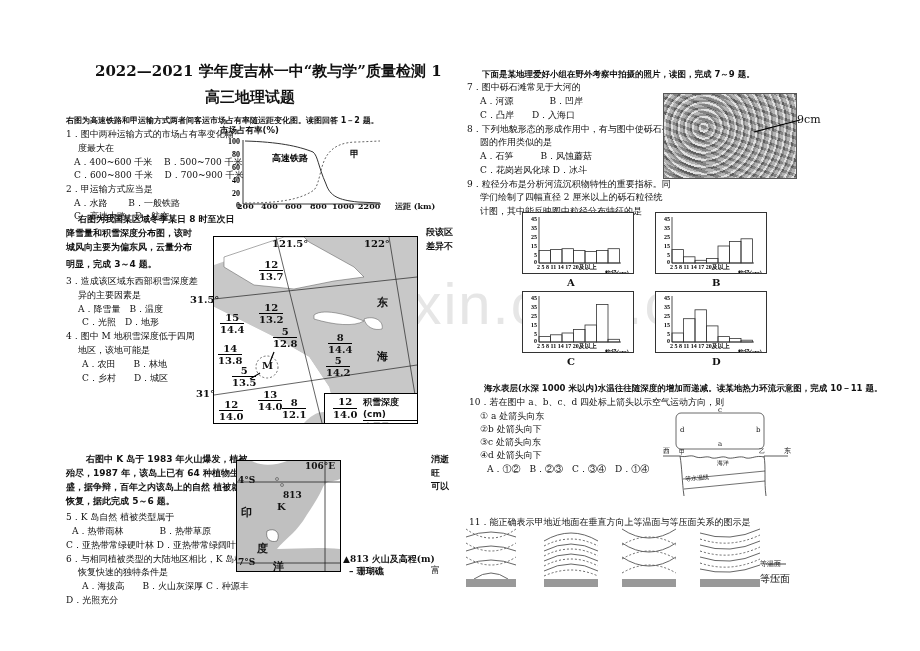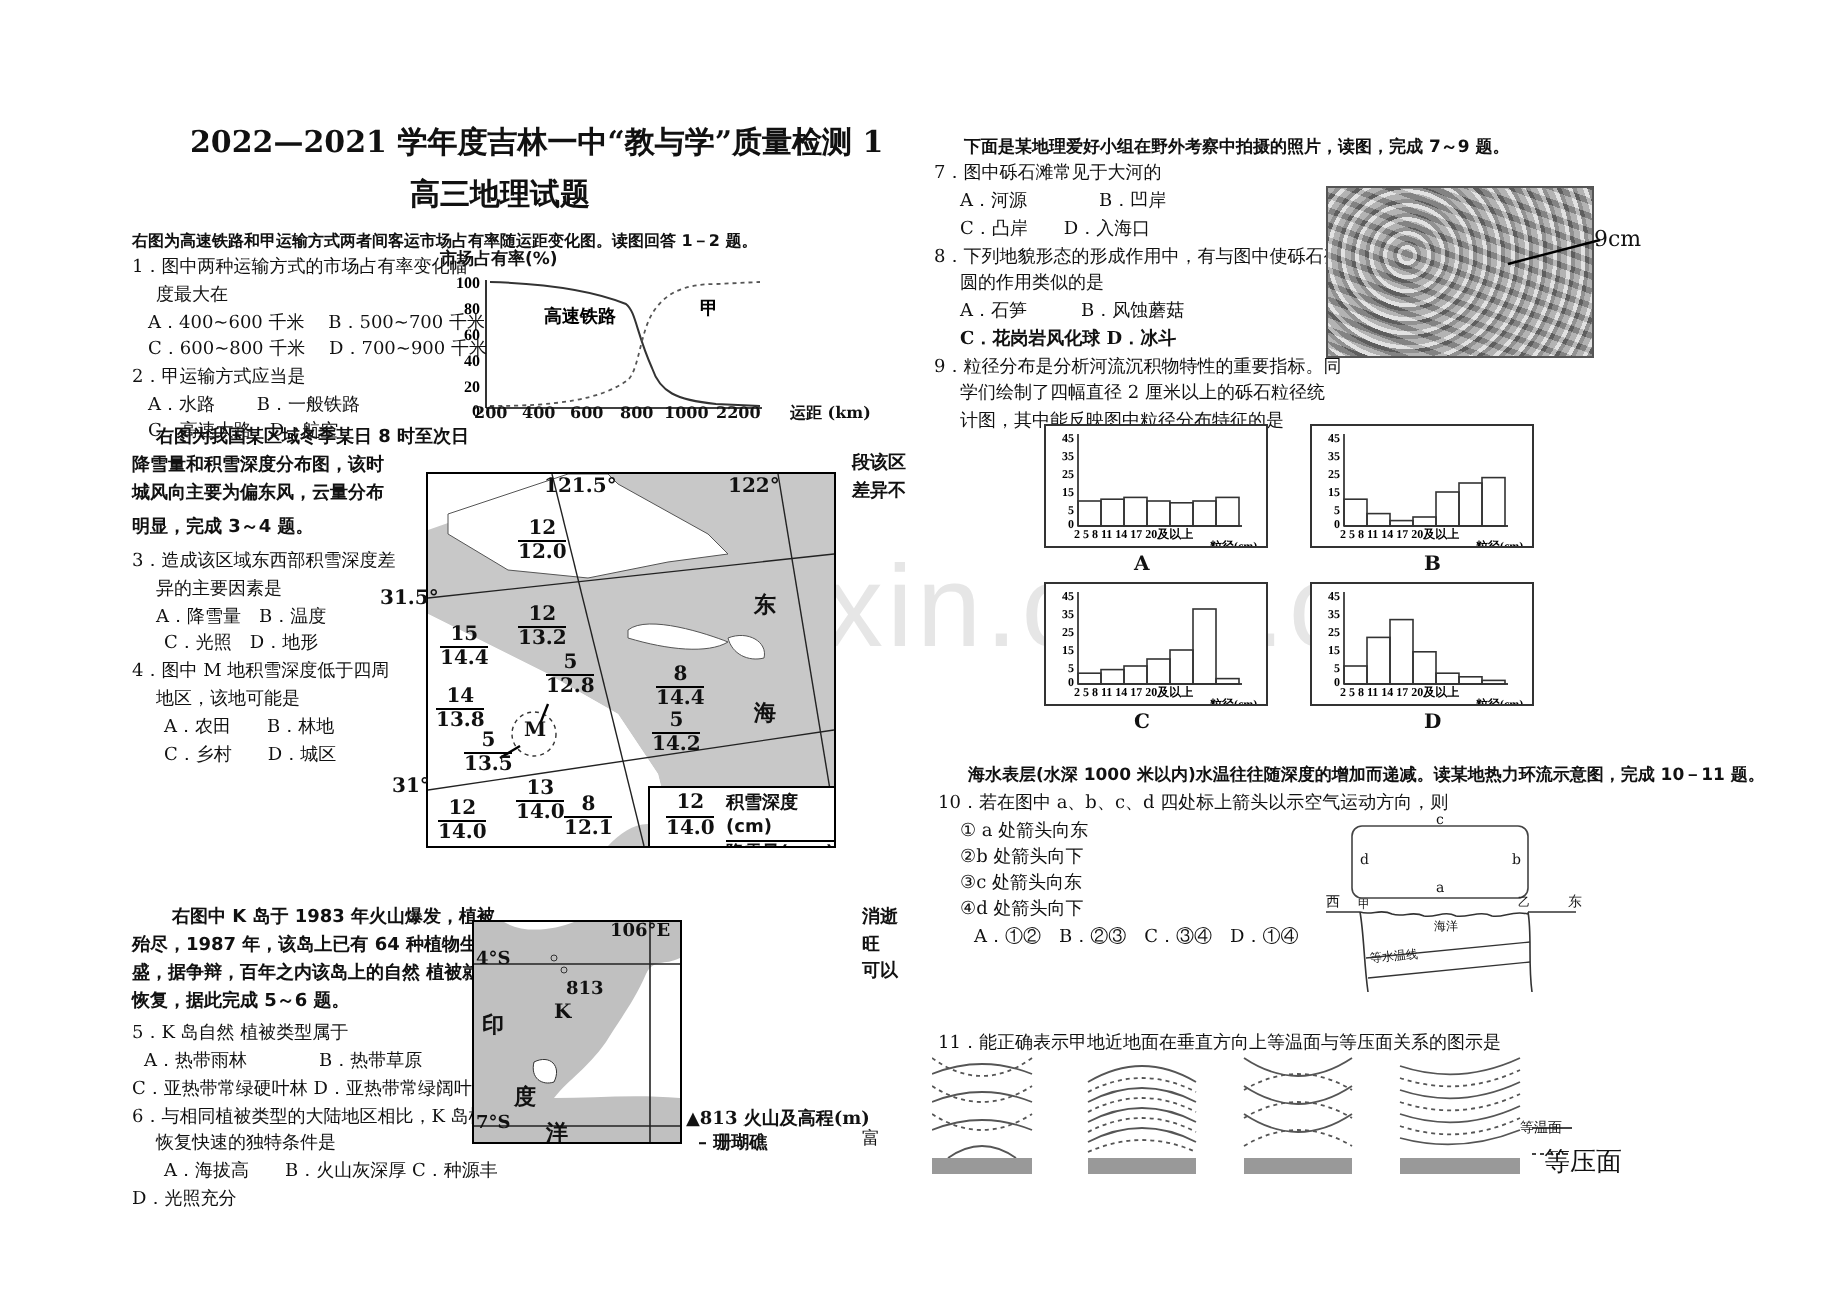--- a/index.html
+++ b/index.html
@@ -94,21 +94,21 @@
     <line x1="46" y1="136" x2="36" y2="142" stroke="#000" stroke-width="1.2"></line>
   </svg>
   <div class="abs lbl" style="left:58px;top:1px;">121.5°</div>
   <div class="abs lbl" style="left:150px;top:1px;">122°</div>
   <div class="abs lbl" style="left:163px;top:58px;font-size:11px;">东</div>
   <div class="abs lbl" style="left:163px;top:112px;font-size:11px;">海</div>
   <div class="abs lbl" style="left:48px;top:123px;font-size:10px;">M</div>
 
   <div class="abs lbl" style="left:45px;top:22px;text-align:center;line-height:11px;">
       <div style="border-bottom:1px solid #000;">12</div>
-      <div>12.0</div>
+      <div>13.7</div>
     </div>
   <div class="abs lbl" style="left:45px;top:65px;text-align:center;line-height:11px;">
       <div style="border-bottom:1px solid #000;">12</div>
       <div>13.2</div>
     </div>
   <div class="abs lbl" style="left:6px;top:75px;text-align:center;line-height:11px;">
       <div style="border-bottom:1px solid #000;">15</div>
       <div>14.4</div>
     </div>
   <div class="abs lbl" style="left:59px;top:89px;text-align:center;line-height:11px;">
@@ -199,21 +199,21 @@
 <div class="abs lbl" style="left:343px;top:553px;font-size:9px;white-space:nowrap;">▲813 火山及高程(m)</div>
 <div class="abs lbl" style="left:349px;top:565px;font-size:9px;white-space:nowrap;">– <span>珊瑚礁</span></div>
 
 <div class="abs t b" style="left:482px;top:66px;font-size:8.5px;">下面是某地理爱好小组在野外考察中拍摄的照片，读图，完成 7～9 题。</div>
 <div class="abs t" style="left:467px;top:79px;">7．图中砾石滩常见于大河的</div>
 <div class="abs t" style="left:480px;top:93px;">A．河源　　　　B．凹岸</div>
 <div class="abs t" style="left:480px;top:107px;">C．凸岸　　D．入海口</div>
 <div class="abs t" style="left:467px;top:121px;">8．下列地貌形态的形成作用中，有与图中使砾石变</div>
 <div class="abs t" style="left:480px;top:134px;">圆的作用类似的是</div>
 <div class="abs t" style="left:480px;top:148px;">A．石笋　　　B．风蚀蘑菇</div>
-<div class="abs t" style="left:480px;top:162px;font-weight:bold;">C．花岗岩风化球 D．冰斗</div>
+<div class="abs t" style="left:480px;top:162px;">C．花岗岩风化球 D．冰斗</div>
 <div class="abs t" style="left:467px;top:176px;">9．粒径分布是分析河流沉积物特性的重要指标。同</div>
 <div class="abs t" style="left:480px;top:189px;">学们绘制了四幅直径 2 厘米以上的砾石粒径统</div>
 <div class="abs t" style="left:480px;top:203px;">计图，其中能反映图中粒径分布特征的是</div>
 
 <div class="abs" style="left:663px;top:93px;width:132px;height:84px;border:1px solid #555;background:repeating-radial-gradient(circle at 30% 40%,#9a9a9a 0 3px,#d8d8d8 3px 5px,#6e6e6e 5px 7px);">
   <div style="position:absolute;inset:0;background:repeating-linear-gradient(20deg,rgba(255,255,255,0.25) 0 4px,rgba(0,0,0,0.15) 4px 7px);"></div>
   <svg width="150" height="84" style="position:absolute;left:0;top:0;overflow:visible;">
     <line x1="90" y1="38" x2="136" y2="26" stroke="#000" stroke-width="1.2"></line>
   </svg>
 </div>
@@ -398,13 +398,13 @@
       <path d="M0,24 Q30,34 60,20" stroke-dasharray="2,2"></path>
     <path d="M0,30 Q30,40 60,26"></path>
       <path d="M0,36 Q30,46 60,32" stroke-dasharray="2,2"></path>
     <path d="M0,42 Q30,50 60,38"></path>
     <rect x="0" y="52" width="60" height="8" fill="#999" stroke="none"></rect>
   </g>
   <line x1="300" y1="37" x2="320" y2="37" stroke="#444" stroke-width="1"></line>
   <line x1="300" y1="50" x2="320" y2="50" stroke="#444" stroke-width="1" stroke-dasharray="2,2"></line>
 </svg>
 <div class="abs" style="left:760px;top:559px;font-size:7px;font-family:'DejaVu Sans',sans-serif;">等温面</div>
-<div class="abs" style="left:760px;top:572px;font-size:13px;font-family:Liberation Serif, serif;margin-left:12px;">等压面</div>
+<div class="abs" style="left:760px;top:572px;font-size:10px;font-family:Liberation Serif, serif;">等压面</div>
 
 </body></html>

